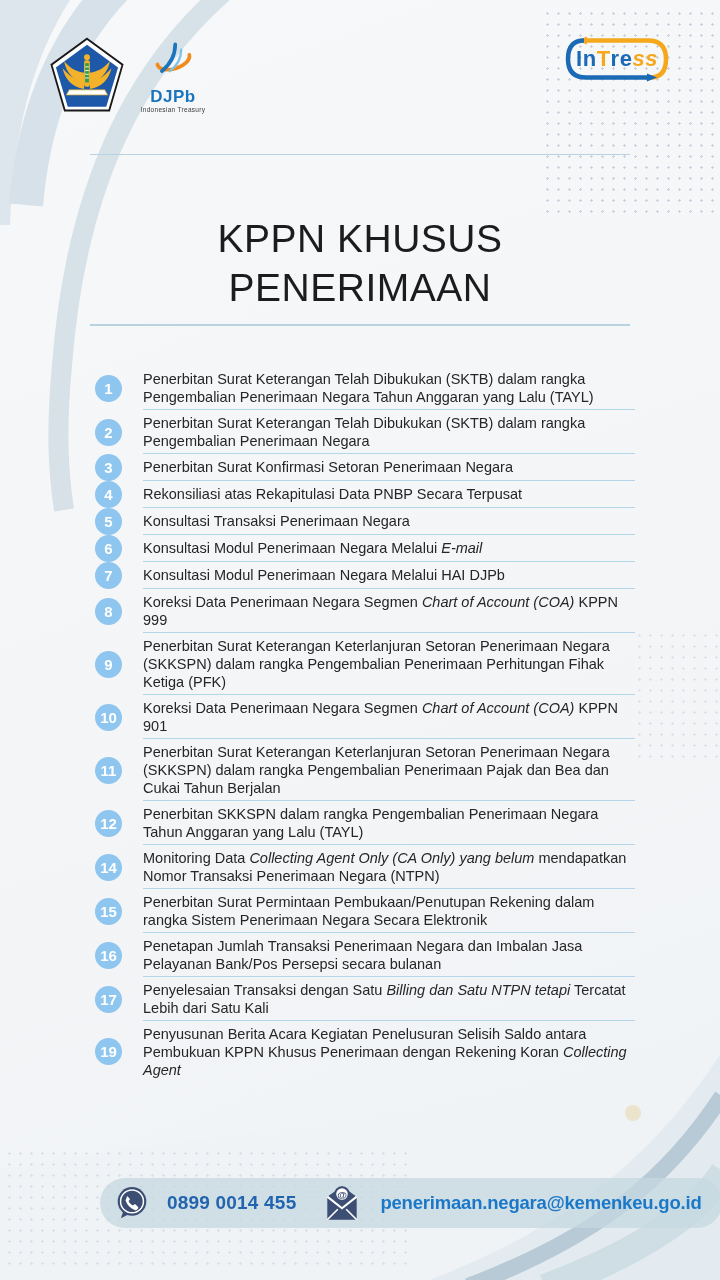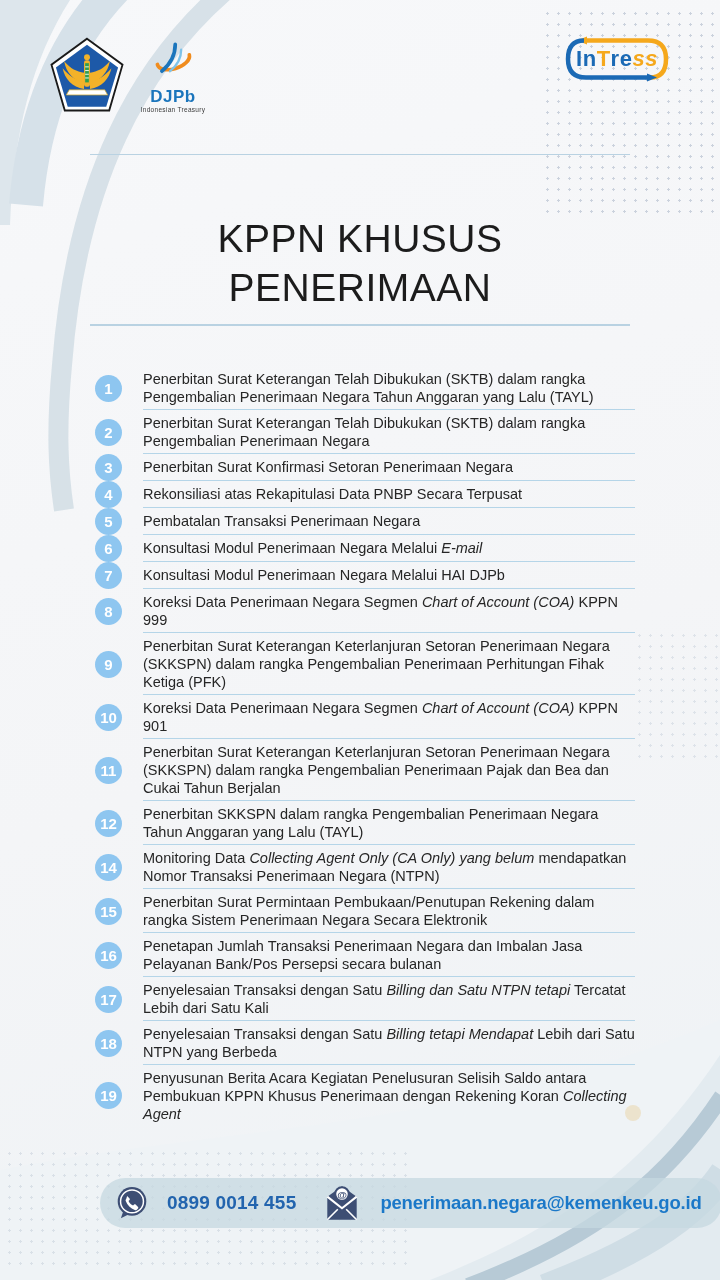--- a/index.html
+++ b/index.html
@@ -126,21 +126,21 @@
       <div class="item">
         <div class="num">3</div>
         <div class="txt"><span>Penerbitan Surat Konfirmasi Setoran Penerimaan Negara</span></div>
       </div>
       <div class="item">
         <div class="num">4</div>
         <div class="txt"><span>Rekonsiliasi atas Rekapitulasi Data PNBP Secara Terpusat</span></div>
       </div>
       <div class="item">
         <div class="num">5</div>
-        <div class="txt"><span>Pembatalan Transaksi Penerimaan Negara</span></div>
+        <div class="txt"><span>Konsultasi Transaksi Penerimaan Negara</span></div>
       </div>
       <div class="item">
         <div class="num">6</div>
         <div class="txt"><span>Konsultasi Modul Penerimaan Negara Melalui </span><em>E-mail</em></div>
       </div>
       <div class="item">
         <div class="num">7</div>
         <div class="txt"><span>Konsultasi Modul Penerimaan Negara Melalui HAI DJPb</span></div>
       </div>
       <div class="item">
@@ -171,24 +171,20 @@
         <div class="num">15</div>
         <div class="txt"><span>Penerbitan Surat Permintaan Pembukaan/Penutupan Rekening dalam rangka Sistem Penerimaan Negara Secara Elektronik</span></div>
       </div>
       <div class="item">
         <div class="num">16</div>
         <div class="txt"><span>Penetapan Jumlah Transaksi Penerimaan Negara dan Imbalan Jasa Pelayanan Bank/Pos Persepsi secara bulanan</span></div>
       </div>
       <div class="item">
         <div class="num">17</div>
         <div class="txt"><span>Penyelesaian Transaksi dengan Satu </span><em>Billing dan Satu NTPN tetapi</em><span> Tercatat Lebih dari Satu Kali</span></div>
-      </div>
-      <div class="item">
-        <div class="num">18</div>
-        <div class="txt"><span>Penyelesaian Transaksi dengan Satu </span><em>Billing tetapi Mendapat</em><span> Lebih dari Satu NTPN yang Berbeda</span></div>
       </div>
       <div class="item">
         <div class="num">19</div>
         <div class="txt"><span>Penyusunan Berita Acara Kegiatan Penelusuran Selisih Saldo antara Pembukuan KPPN Khusus Penerimaan dengan Rekening Koran </span><em>Collecting Agent</em></div>
       </div>
     </div>
 
   <div class="footer-pill">
     <svg class="footer-icon" width="36" height="36" viewBox="0 0 34 34">
       <circle cx="17" cy="15.5" r="13.5" fill="#3d4e74"></circle>

